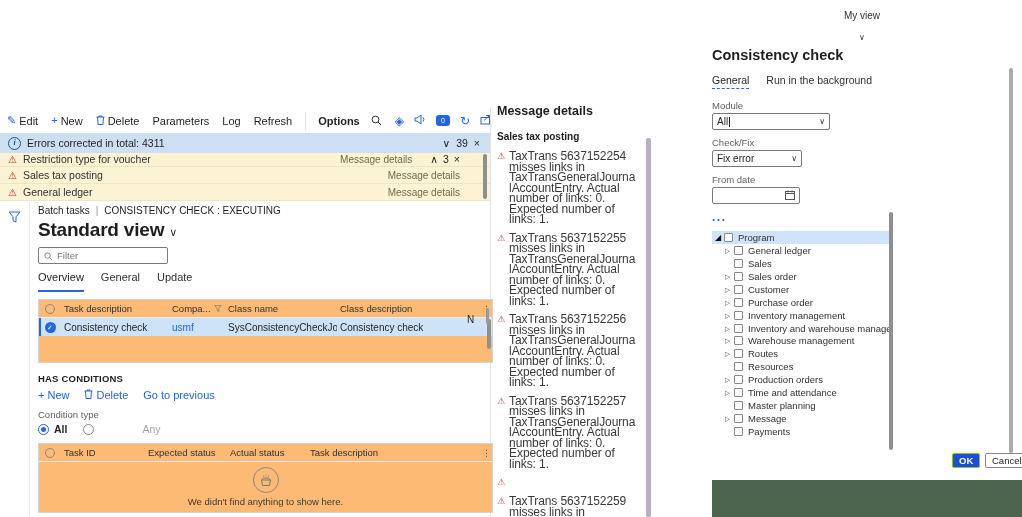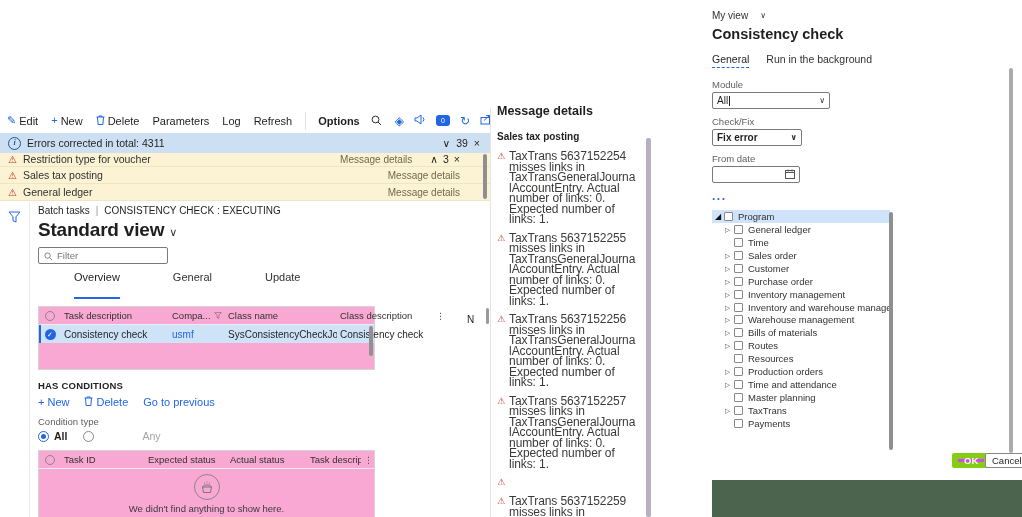--- a/index.html
+++ b/index.html
@@ -40,24 +40,24 @@
   .bc-strong{font-weight:400;}
   .bc-div{color:#949494;}
   .view-title{display:flex;align-items:center;gap:5px;margin-top:3px;font-size:19px;font-weight:700;letter-spacing:-0.2px;}
   .vt-chev{font-size:11px;font-weight:400;margin-top:4px;color:#333;}
 
   .filterbox{margin-top:6px;width:118px;height:15px;border:1px solid #7a7a7a;border-radius:2px;display:flex;align-items:center;gap:4px;padding:0 5px;background:#fff;}
   .filterbox input{border:none;outline:none;font-size:9.5px;width:100%;padding:0;font-family:inherit;background:transparent;}
   .filterbox input::placeholder{color:#767676;}
 
   .tabs{margin-top:7px;display:flex;gap:17px;font-size:11px;}
-  .tab{padding-bottom:14px;color:#323130;margin-left:36px;}
+  .tab{padding-bottom:7px;color:#323130;}
   .tab.active{color:#1f1f1f;border-bottom:2px solid #2266e3;}
 
-  .grid{width:337px;border:1px solid #d4d4d4;background:#f9a8d4;box-sizing:border-box;}
+  .grid{width:455px;border:1px solid #d4d4d4;background:#fdba74;box-sizing:border-box;}
   .grid1{margin-top:7px;position:relative;}
   .g-head{display:flex;align-items:center;height:17px;font-size:9.5px;color:#323130;border-bottom:1px solid #ececec;}
   .gc{padding:0 3px;overflow:hidden;white-space:nowrap;box-sizing:border-box;}
   .gc0{width:22px;display:flex;justify-content:center;flex:none;}
   .gc1{width:108px;flex:none;}
   .gc2{width:56px;flex:none;display:flex;align-items:center;gap:3px;}
   .gc3{width:112px;flex:none;}
   .gc4{width:96px;flex:none;}
   .gc5{margin-left:auto;width:13px;color:#555;flex:none;font-size:9px;}
   .hd-circle{width:10px;height:10px;border:1px solid #8a8886;border-radius:50%;box-sizing:border-box;}
@@ -96,47 +96,47 @@
   .mp-title{font-size:12.5px;font-weight:700;}
   .mp-sub{margin-top:13px;font-size:10px;font-weight:700;}
   .mp-list{margin-top:9px;}
   .msg{display:flex;gap:4px;margin-bottom:8px;align-items:flex-start;}
   .msg .warn-ic{font-size:9px;line-height:11px;}
   .msg-text{font-size:12px;line-height:10.5px;color:#3b3a39;width:128px;letter-spacing:-0.1px;overflow-wrap:anywhere;}
   .mp-scroll{position:absolute;left:646px;top:138px;width:5px;height:379px;background:#b6b0c2;border-radius:2px;}
 
   
   .dialog{position:absolute;left:712px;top:10px;width:300px;}
-  .dlg-myview{display:flex;gap:12px;align-items:center;font-size:10px;color:#323130;}
+  .dlg-myview{display:flex;gap:12px;align-items:center;font-size:10px;color:#323130;flex-direction:column;}
   .mv-chev{font-size:8px;color:#333;}
   .dlg-title{margin-top:5px;font-size:14.5px;font-weight:700;}
   .dlg-tabs{margin-top:11px;display:flex;gap:17px;font-size:10.5px;color:#323130;}
   .dtab{padding-bottom:2px;}
   .dtab.active{color:#1f1f1f;border-bottom:1px dashed #2266e3;}
   .fld-label{margin-top:11px;font-size:9.5px;color:#605e5c;}
   .fld-label.tight{margin-top:7px;}
   .combo{margin-top:2px;height:15px;border:1px solid #7a7a7a;border-radius:2px;display:flex;align-items:center;padding:0 4px;font-size:10px;background:#fff;box-sizing:content-box;}
   .combo-chev{margin-left:auto;font-size:8px;color:#323130;}
   .w-module{width:108px;}
-  .w-fix{width:80px;font-weight:bold;}
+  .w-fix{width:80px;}
   .w-date{width:78px;}
   .caret{width:1px;height:10px;background:#1f1f1f;margin-left:1px;}
   .datebox input{border:none;outline:none;width:100%;font-size:10px;padding:0;background:transparent;}
   .more{margin-top:7px;color:#2266e3;font-size:12px;font-weight:700;letter-spacing:1.5px;line-height:12px;}
   .tree{margin-top:8px;width:178px;height:246px;overflow:hidden;}
   .tree-row{height:12.95px;display:flex;align-items:center;font-size:9.5px;padding-left:13px;box-sizing:border-box;}
   .tree-row.root{padding-left:3px;background:#cfe4fa;}
   .tw{width:9px;font-size:6.5px;color:#404040;flex:none;line-height:9px;}
   .tree-row.root .tw{font-size:8px;color:#111;}
   .cb{width:9px;height:9px;border:1px solid #8a8886;border-radius:1px;background:#fff;margin-right:5px;flex:none;box-sizing:border-box;}
   .tl{white-space:nowrap;color:#323130;}
   .tree-scroll{position:absolute;left:889px;top:212px;width:4px;height:238px;background:#8f8f8f;border-radius:2px;}
   .dlg-scroll{position:absolute;left:1009px;top:68px;width:4px;height:385px;background:#ababab;border-radius:2px;}
   .btn{position:absolute;top:453px;height:15px;font-size:9.5px;display:flex;align-items:center;justify-content:center;border-radius:2px;box-sizing:border-box;padding:0 6px;}
-  .btn-ok{left:952px;min-width:28px;background:#d946ef;border:6px solid #84cc16;color:#fff;font-weight:700;}
+  .btn-ok{left:952px;min-width:28px;background:#1d4ed8;border:1px solid #84cc16;color:#fff;font-weight:700;}
   .btn-cancel{left:985px;min-width:32px;background:#fff;border:1px solid #8a8886;color:#1f1f1f;}
 
   .green{position:absolute;left:712px;top:480px;width:310px;height:37px;background:#4c634d;}
 </style>
 </head>
 <body>
 
 <div id="stage">
 
   <section class="win">
@@ -432,21 +432,21 @@
 
   <div class="tree-row">
     <span class="tw">▷</span>
     <span class="cb"></span>
     <span class="tl">General ledger</span>
   </div>
 
   <div class="tree-row">
     <span class="tw"></span>
     <span class="cb"></span>
-    <span class="tl">Time</span>
+    <span class="tl">Sales</span>
   </div>
 
   <div class="tree-row">
     <span class="tw">▷</span>
     <span class="cb"></span>
     <span class="tl">Sales order</span>
   </div>
 
   <div class="tree-row">
     <span class="tw">▷</span>
@@ -472,25 +472,20 @@
     <span class="cb"></span>
     <span class="tl">Inventory and warehouse management</span>
   </div>
 
   <div class="tree-row">
     <span class="tw">▷</span>
     <span class="cb"></span>
     <span class="tl">Warehouse management</span>
   </div>
 
-  <div class="tree-row">
-    <span class="tw">▷</span>
-    <span class="cb"></span>
-    <span class="tl">Bills of materials</span>
-  </div>
 
   <div class="tree-row">
     <span class="tw">▷</span>
     <span class="cb"></span>
     <span class="tl">Routes</span>
   </div>
 
   <div class="tree-row">
     <span class="tw"></span>
     <span class="cb"></span>
@@ -512,21 +507,21 @@
   <div class="tree-row">
     <span class="tw"></span>
     <span class="cb"></span>
     <span class="tl">Master planning</span>
   </div>
 
 
   <div class="tree-row">
     <span class="tw">▷</span>
     <span class="cb"></span>
-    <span class="tl">TaxTrans</span>
+    <span class="tl">Message</span>
   </div>
 
   <div class="tree-row">
     <span class="tw"></span>
     <span class="cb"></span>
     <span class="tl">Payments</span>
   </div>
 
   <div class="tree-row">
     <span class="tw"></span>

